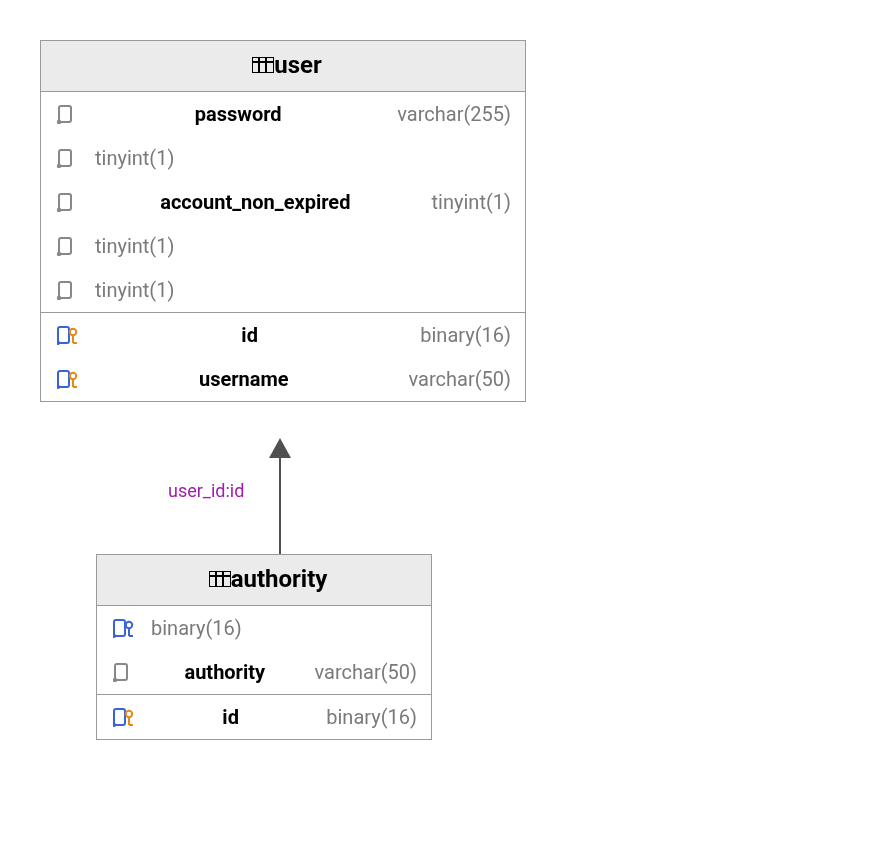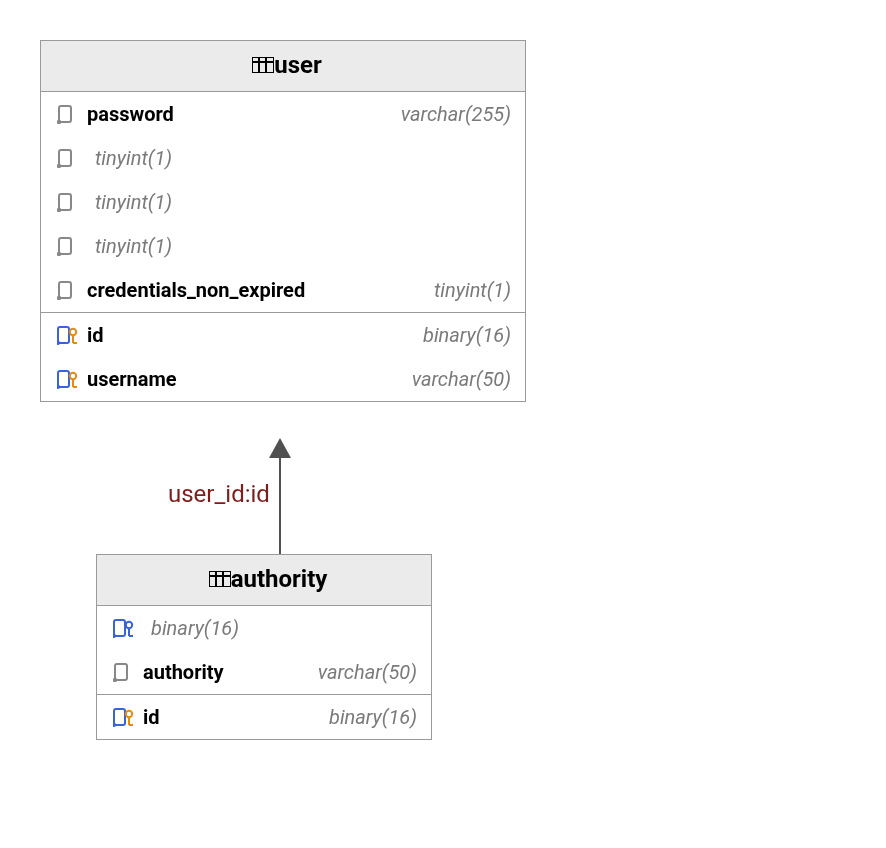--- a/index.html
+++ b/index.html
@@ -45,36 +45,36 @@
     align-items: center;
     justify-content: center;
     flex-shrink: 0;
     margin-right: 6px;
   }
   .col-name {
     flex: 1;
     font-size: 20px;
     font-weight: 700;
     color: #000;
+    text-align: center;
   }
   .col-type {
     font-size: 20px;
     color: #7a7a7a;
     text-align: right;
     margin-left: 8px;
-    font-style: italic;
   }
   .divider {
     border-top: 1.5px solid #9a9a9a;
     height: 0;
   }
   .arrow-label {
     position: absolute;
-    font-size: 24px;
-    color: #7f1d1d;
+    font-size: 18px;
+    color: #a21caf;
   }
   svg.connector {
     position: absolute;
     overflow: visible;
     pointer-events: none;
   }
   svg { display: block; }
 </style>
 </head>
 <body>
@@ -113,39 +113,39 @@
           </span>
         <span class="col-type">tinyint(1)</span>
       </div>
       <div class="row">
         <span class="icon-slot">
             <svg width="22" height="20">
               <rect x="2" y="2" width="12" height="16" rx="2" fill="none" stroke="#888" stroke-width="2"></rect>
               <circle cx="2" cy="18" r="2.2" fill="#888"></circle>
             </svg>
           </span>
-        <span class="col-type">tinyint(1)</span>
-      </div>
-      <div class="row">
-        <span class="icon-slot">
-            <svg width="22" height="20">
-              <rect x="2" y="2" width="12" height="16" rx="2" fill="none" stroke="#888" stroke-width="2"></rect>
-              <circle cx="2" cy="18" r="2.2" fill="#888"></circle>
-            </svg>
-          </span>
-        <span class="col-type">tinyint(1)</span>
-      </div>
-      <div class="row">
-        <span class="icon-slot">
-            <svg width="22" height="20">
-              <rect x="2" y="2" width="12" height="16" rx="2" fill="none" stroke="#888" stroke-width="2"></rect>
-              <circle cx="2" cy="18" r="2.2" fill="#888"></circle>
-            </svg>
-          </span>
-        <span class="col-name">credentials_non_expired</span>
+        <span class="col-name">account_non_expired</span>
+        <span class="col-type">tinyint(1)</span>
+      </div>
+      <div class="row">
+        <span class="icon-slot">
+            <svg width="22" height="20">
+              <rect x="2" y="2" width="12" height="16" rx="2" fill="none" stroke="#888" stroke-width="2"></rect>
+              <circle cx="2" cy="18" r="2.2" fill="#888"></circle>
+            </svg>
+          </span>
+        <span class="col-type">tinyint(1)</span>
+      </div>
+      <div class="row">
+        <span class="icon-slot">
+            <svg width="22" height="20">
+              <rect x="2" y="2" width="12" height="16" rx="2" fill="none" stroke="#888" stroke-width="2"></rect>
+              <circle cx="2" cy="18" r="2.2" fill="#888"></circle>
+            </svg>
+          </span>
         <span class="col-type">tinyint(1)</span>
       </div>
       <div class="divider"></div>
       <div class="row">
         <span class="icon-slot">
             <svg width="22" height="20">
               <rect x="1" y="2" width="11" height="16" rx="2" fill="none" stroke="#3a63d6" stroke-width="2"></rect>
               <circle cx="1" cy="18" r="2" fill="#3a63d6"></circle>
               <circle cx="16" cy="7" r="3.2" fill="none" stroke="#e58b15" stroke-width="2"></circle>
               <line x1="16" y1="10" x2="16" y2="18" stroke="#e58b15" stroke-width="2"></line>

